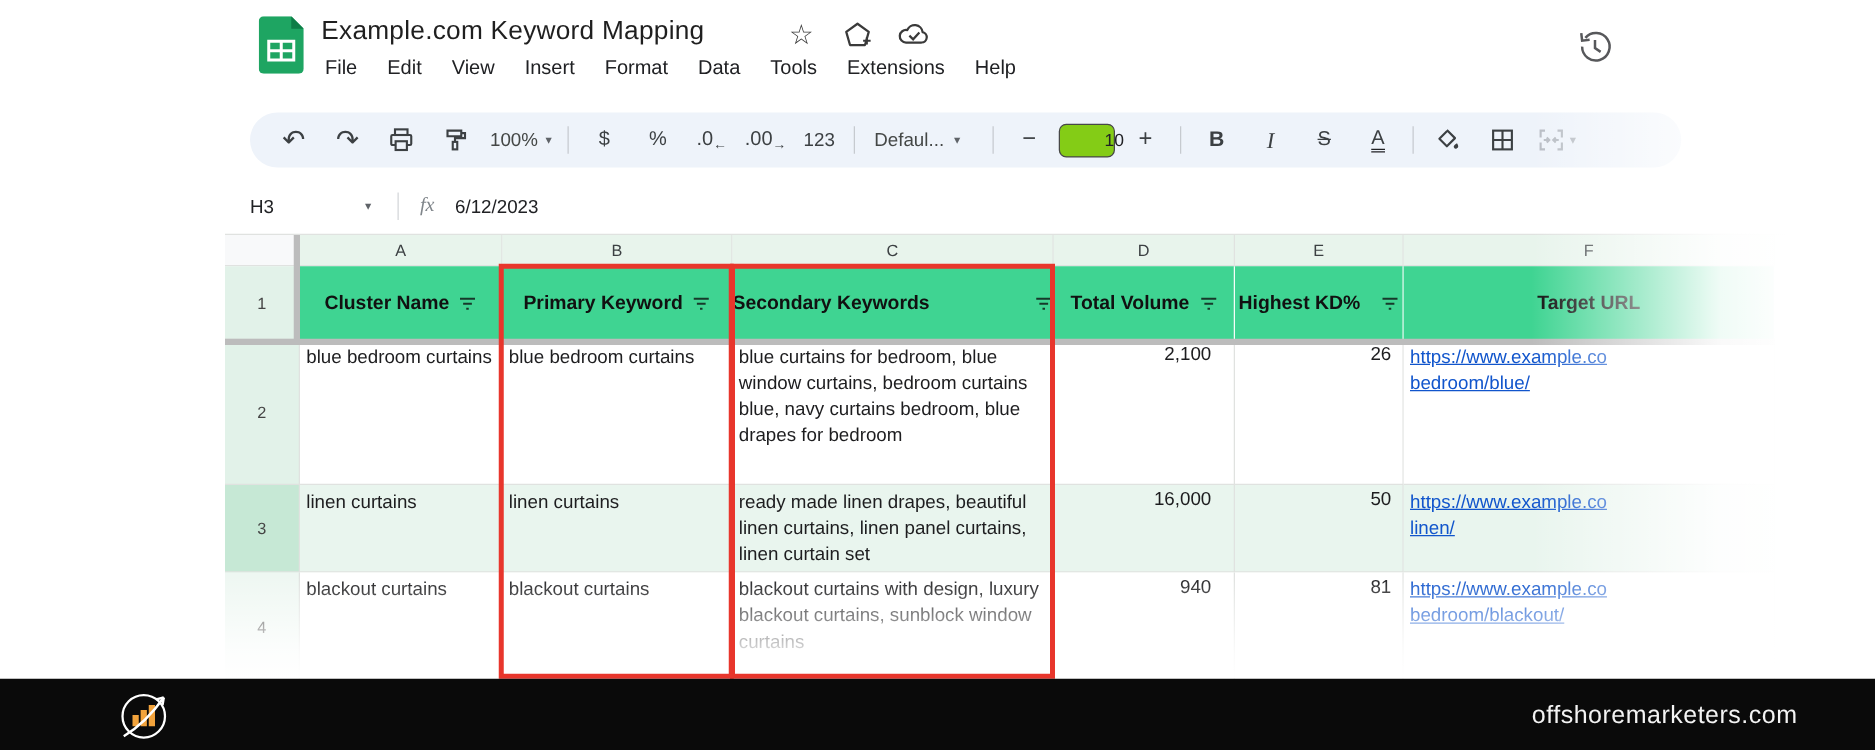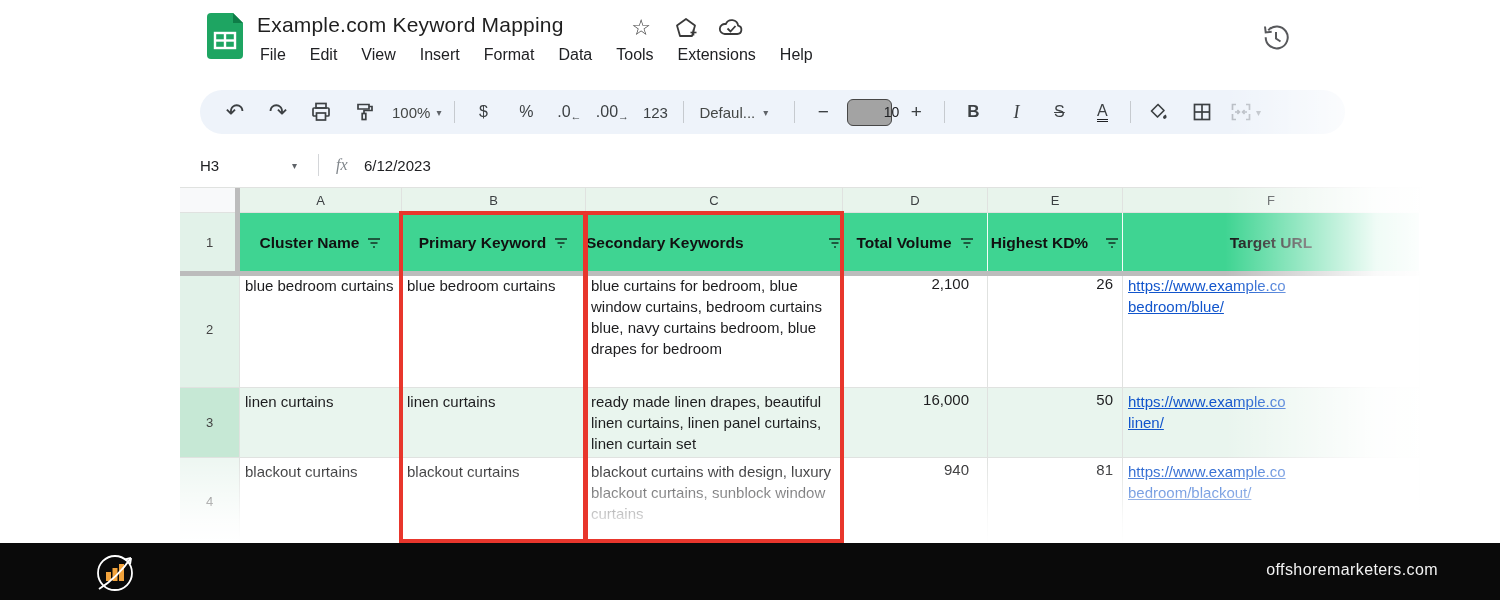--- a/index.html
+++ b/index.html
@@ -17,21 +17,21 @@
   .history-icon { position:absolute; left:1260px; top:22px; width:32px; height:32px; color:#57585b; }
 
   
   .toolbar { position:absolute; left:200px; top:90px; width:1145px; height:44px; background:#eef3fa; border-radius:22px; display:flex; align-items:center; padding:0 16px; gap:5px; color:#444746; }
   .tbtn { min-width:38px; height:34px; display:flex; align-items:center; justify-content:center; font-size:16px; color:#3c4043; }
   .tsep { width:1px; height:22px; background:#c6cacf; margin:0 4px; flex:none; }
   .tzoom { font-size:15px; display:flex; align-items:center; gap:6px; padding:0 4px; }
   .caret { font-size:10px; color:#5f6368; }
   .tsub { font-size:11px; position:relative; top:4px; }
   .tfont { font-size:15px; display:flex; align-items:center; gap:8px; padding:0 6px; min-width:92px; }
-  .sizebox { width:36px; height:27px; border:1.5px solid #474747; border-radius:6px; display:flex; align-items:center; justify-content:center; font-size:14px; color:#202124; background:#a3a3a3;padding-left:43px; }
+  .sizebox { width:36px; height:27px; border:1.5px solid #474747; border-radius:6px; display:flex; align-items:center; justify-content:center; font-size:14px; color:#202124; background:#84cc16;padding-left:43px; }
   .tb-bold { font-weight:700; font-size:17px; }
   .tb-italic { font-style:italic; font-family:"Liberation Serif", serif; font-size:18px; }
   .tb-strike { text-decoration:line-through; font-size:16px; }
   .tb-color { font-size:16px; border-bottom:3px double #202124; line-height:17px; }
   .tb-merge { color:#b7bcc3; display:flex; align-items:center; gap:4px; }
 
   
   .fbar { position:absolute; left:180px; top:143px; width:1320px; height:45px; background:#fff; border-bottom:1px solid #e0e2e0; display:flex; align-items:center; }
   .cellref { position:absolute; left:20px; font-size:15px; color:#202124; }
   .fbar .caret { position:absolute; left:112px; }
@@ -77,21 +77,21 @@
   .redbox.c { left:584px; top:211px; width:260px; height:332px; }
 
   
   .fade-right { position:absolute; left:1225px; top:85px; width:275px; height:458px; background:linear-gradient(to right, rgba(255,255,255,0) 0%, rgba(255,255,255,.92) 55%, #fff 75%); z-index:20; pointer-events:none; }
   .fade-bottom { position:absolute; left:180px; top:460px; width:1320px; height:83px; background:linear-gradient(to bottom, rgba(255,255,255,0) 0%, rgba(255,255,255,.85) 75%, #fff 100%); z-index:20; pointer-events:none; }
 
   
   .footer { position:absolute; left:0; top:543px; width:1500px; height:57px; background:#0a0a0a; z-index:40; }
   .brand { position:absolute; left:84px; top:5px; display:flex; align-items:center; gap:9px;flex-direction:column; }
   .brand-text { color:#fff; font-size:13.5px; line-height:17px; letter-spacing:.6px; }
-  .site { position:absolute; right:62px; top:18px; color:#f3f3f3; font-size:16px; letter-spacing:.4px; }
+  .site { position:absolute; right:62px; top:18px; color:#f3f3f3; font-size:20px; letter-spacing:.4px; }
 
   svg { display:block; }
 </style>
 </head>
 <body>
 
 <div id="stage">
 
   <div class="topbar">
     <div class="sheets-logo">

